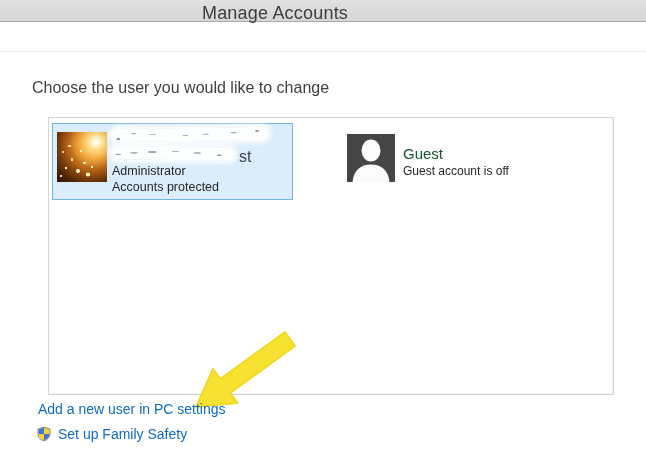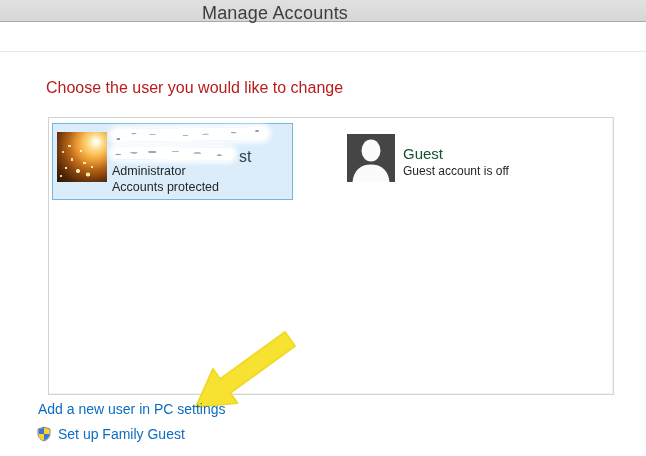--- a/index.html
+++ b/index.html
@@ -13,21 +13,21 @@
     background:linear-gradient(#e0e0e0,#d7d7d7);
     border-bottom:1px solid #a9a9a9;
   }
   .titlebar-text{
     position:absolute;left:0;top:3px;width:550px;text-align:center;
     font-size:18px;color:#3e3e3e;letter-spacing:.2px;
   }
   .top-divider{position:absolute;left:0;top:51px;width:646px;height:1px;background:#e8e8e8;}
   
   .heading{
-    position:absolute;left:46px;top:79px;font-size:16px;color:#b91c1c;
+    position:absolute;left:32px;top:79px;font-size:16px;color:#404040;
   }
   
   .accounts-box{
     position:absolute;left:48px;top:117px;width:564px;height:276px;
     background:#fff;border:1px solid #d4d4d4;
     box-shadow:inset -1px -1px 0 #f2f2f2;
   }
   
   .tile-admin{
     position:absolute;left:52px;top:123px;width:239px;height:75px;
@@ -134,16 +134,16 @@
   <a class="link add-user">Add a new user in PC settings</a>
 
   <div class="family-row">
     <svg class="shield" viewBox="0 0 16 16">
       <path d="M8 1.6 L2.6 3.4 V7.9 H8 Z" fill="#3f76d6"></path>
       <path d="M8 1.6 L13.4 3.4 V7.9 H8 Z" fill="#f7d42a"></path>
       <path d="M2.6 7.9 H8 V14.3 C4.9 13.3 2.6 10.9 2.6 7.9 Z" fill="#f7d42a"></path>
       <path d="M8 7.9 H13.4 C13.4 10.9 11.1 13.3 8 14.3 Z" fill="#3f76d6"></path>
       <path d="M8 1.1 L14 3.1 V7.9 C14 11.4 11.4 13.9 8 14.9 C4.6 13.9 2 11.4 2 7.9 V3.1 Z" fill="none" stroke="#6e6e6e" stroke-width="0.9"></path>
     </svg>
-    <a class="link">Set up Family Guest</a>
+    <a class="link">Set up Family Safety</a>
   </div>
 
 </div>
 
 </body></html>

